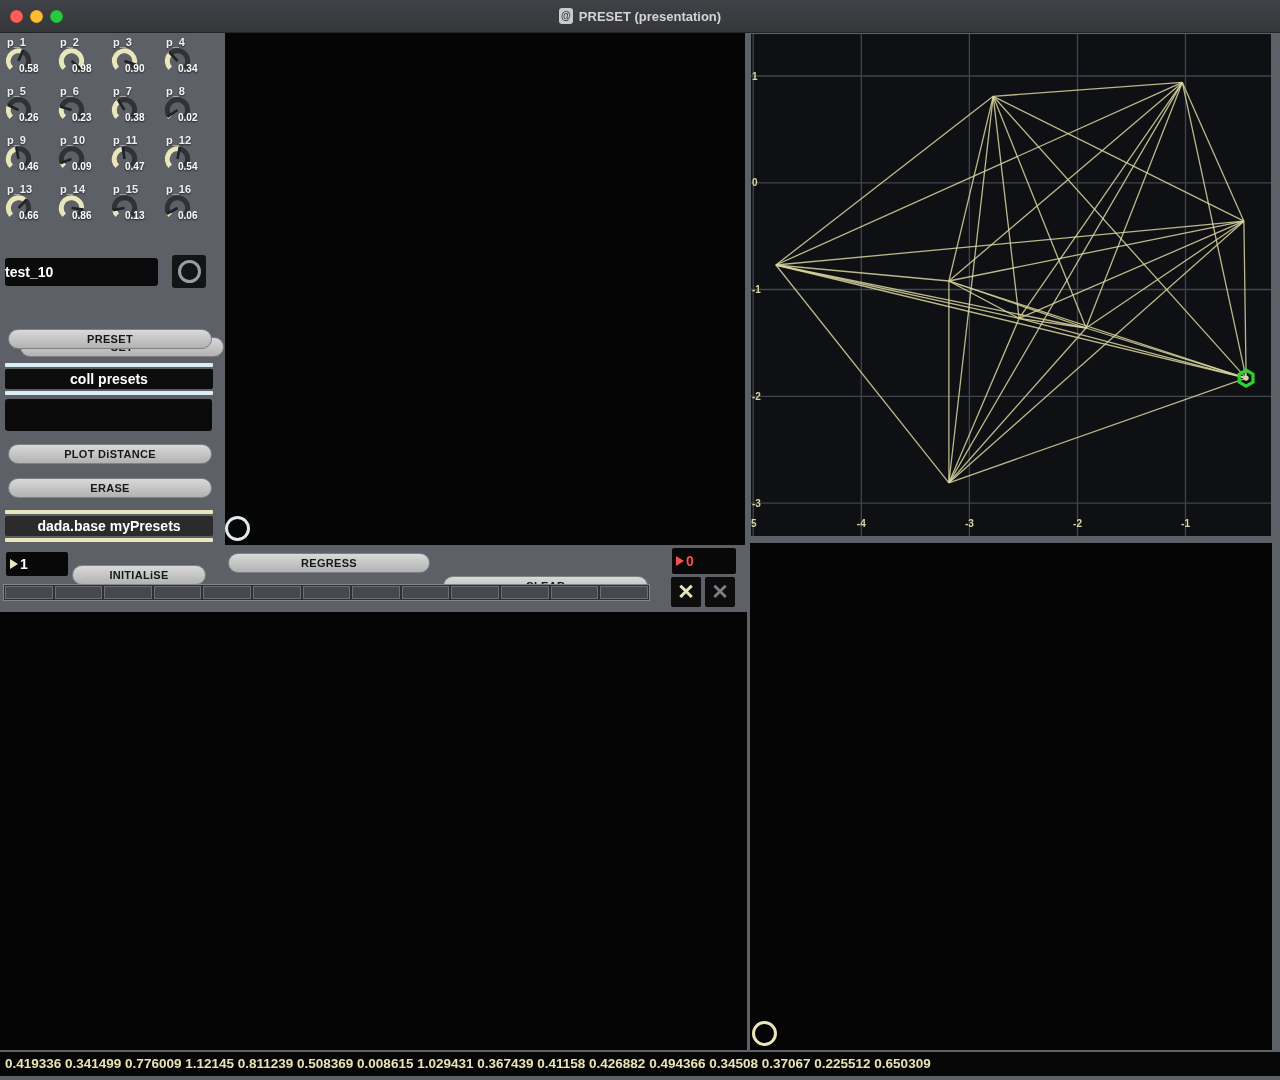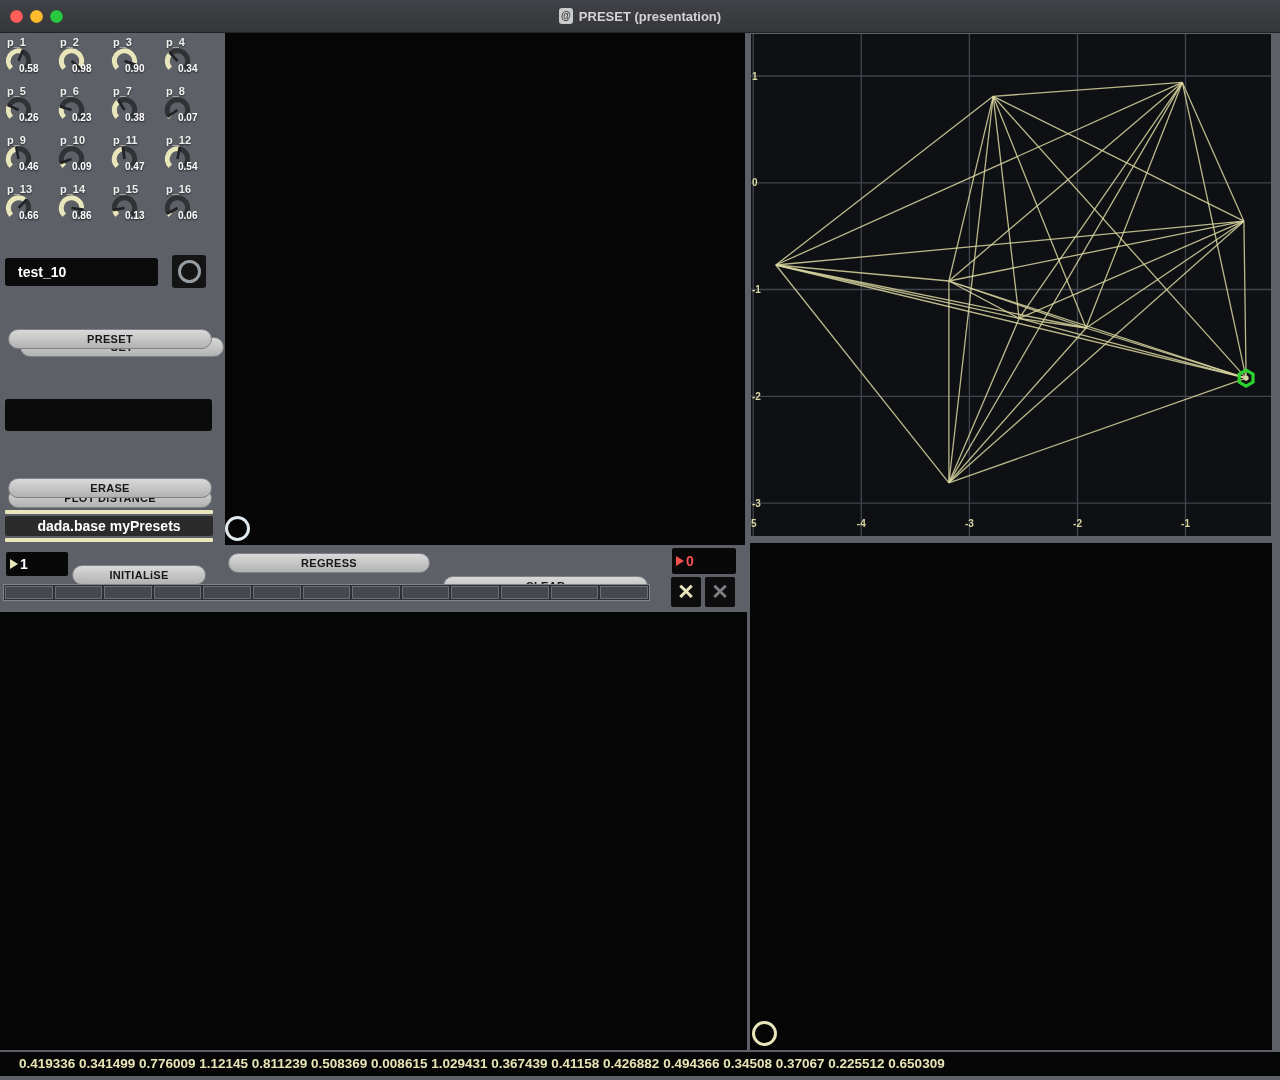--- a/index.html
+++ b/index.html
@@ -27,31 +27,31 @@
     grid-template-columns:repeat(4,53px);grid-auto-rows:49px;}
   .knob-cell{position:relative;}
   .knob-label{position:absolute;left:3px;top:1px;font-size:11px;font-weight:bold;
     color:#f0f0f0;text-shadow:0 1px 2px rgba(0,0,0,.65);}
   .knob-svg{position:absolute;left:0;top:11px;}
   .knob-value{position:absolute;left:15px;top:28px;font-size:10px;font-weight:bold;
     color:#fff;text-shadow:0 1px 2px rgba(0,0,0,.75);}
   
   .blackbox{position:absolute;background:#0b0b0b;border-radius:3px;box-sizing:border-box;}
   #name-field{left:5px;top:225px;width:153px;height:28px;color:#fff;font-size:14px;
-    font-weight:bold;line-height:28px;padding-left:13px;}
+    font-weight:bold;line-height:28px;padding-left:0;}
   #bang-btn{left:172px;top:222px;width:34px;height:33px;background:#141414;
     display:flex;align-items:center;justify-content:center;}
   #bang-btn .ring-in{width:17px;height:17px;border:3px solid #969da3;border-radius:50%;}
   .pill{position:absolute;height:20px;border-radius:10px;
     background:linear-gradient(#d9d9d9,#b2b2b2);border:1px solid #7e8186;
     color:#17181a;font-size:11px;font-weight:bold;display:flex;align-items:center;
     justify-content:center;letter-spacing:.3px;box-sizing:border-box;cursor:default;}
   #btn-set{left:20px;top:264px;width:204px;margin-top:40px;}
   #btn-reset{left:8px;top:296px;width:204px;}
-  #btn-plotdist{left:8px;top:411px;width:204px;margin-top:44px;}
+  #btn-plotdist{left:8px;top:411px;width:204px;}
   #btn-erase{left:8px;top:445px;width:204px;}
   #btn-init{left:72px;top:532px;width:134px;}
   #btn-regress{left:228px;top:520px;width:202px;}
   #btn-clear{left:443px;top:520px;width:205px;margin-top:23px;}
   .banner{position:absolute;left:5px;width:208px;}
   .banner-bar{height:4px;border-radius:1px;}
   .banner-mid{height:20px;background:#0d0d0d;color:#fff;font-weight:bold;font-size:14px;
     display:flex;align-items:center;justify-content:center;margin:2px 0;border-radius:2px;}
   #banner-coll{top:330px;}
   #banner-coll .banner-bar{background:#d9edf4;}
@@ -73,21 +73,21 @@
   #xbtn-2{left:705px;top:544px;color:#7c7f83;}
   #mslider{position:absolute;left:3px;top:551px;width:647px;height:17px;background:#2d2f33;
     border:1px solid #83868b;box-sizing:border-box;display:flex;gap:2px;padding:1px;}
   .ms-cell{flex:1;background:#46484d;border:1px solid #6c6f75;box-sizing:border-box;}
   
   .ring{position:absolute;width:19px;height:19px;border-radius:50%;}
   #ring-mid{left:225px;top:483px;border:3px solid #dfe9ee;}
   #ring-br{left:752px;top:988px;border:3px solid #e9e6bb;}
   
   #outstrip{position:absolute;left:0;top:1019px;width:1280px;height:24px;background:#060606;
-    color:#e8e5b5;font-size:13.5px;font-weight:bold;line-height:24px;padding-left:19px;
+    color:#e8e5b5;font-size:13.5px;font-weight:bold;line-height:24px;padding-left:5px;
     box-sizing:border-box;white-space:nowrap;overflow:hidden;}
 </style>
 </head>
 <body>
 
 <div class="window">
 
   <div class="titlebar">
     <div class="lights">
       <div class="light" id="light-close" style="background: rgb(255, 95, 87);"></div>
@@ -233,21 +233,21 @@
           </svg>
           <div class="knob-value">0.38</div>
         </div>
         <div class="knob-cell">
           <div class="knob-label">p_8</div>
           <svg width="34" height="34" class="knob-svg">
             <path d="M 7.29 22.21 A 10.2 10.2 0 1 1 21.71 22.21" stroke="#303236" stroke-width="5" fill="none"></path>
             <path d="M 7.29 22.21 A 10.2 10.2 0 0 1 6.06 20.73" stroke="#e9e6bb" stroke-width="5" fill="none"></path>
             <line x1="14.5" y1="15" x2="4.41" y2="21.86" stroke="#202226" stroke-width="2.6"></line>
           </svg>
-          <div class="knob-value">0.07</div>
+          <div class="knob-value">0.02</div>
         </div>
         <div class="knob-cell">
           <div class="knob-label">p_9</div>
           <svg width="34" height="34" class="knob-svg">
             <path d="M 7.29 22.21 A 10.2 10.2 0 1 1 21.71 22.21" stroke="#303236" stroke-width="5" fill="none"></path>
             <path d="M 7.29 22.21 A 10.2 10.2 0 0 1 12.59 4.98" stroke="#e9e6bb" stroke-width="5" fill="none"></path>
             <line x1="14.5" y1="15" x2="12.21" y2="3.02" stroke="#202226" stroke-width="2.6"></line>
           </svg>
           <div class="knob-value">0.46</div>
         </div>
@@ -317,20 +317,25 @@
       </div>
 
     <div class="blackbox" id="name-field">test_10</div>
     <div class="blackbox" id="bang-btn">
       <div class="ring-in"></div>
     </div>
 
     <div class="pill" id="btn-set">SET</div>
     <div class="pill" id="btn-reset">PRESET</div>
 
+    <div class="banner" id="banner-coll">
+      <div class="banner-bar"></div>
+      <div class="banner-mid">coll presets</div>
+      <div class="banner-bar"></div>
+    </div>
 
     <div class="blackbox" id="empty-field"></div>
 
     <div class="pill" id="btn-plotdist">PLOT DiSTANCE</div>
     <div class="pill" id="btn-erase">ERASE</div>
 
     <div class="banner" id="banner-dada">
       <div class="banner-bar"></div>
       <div class="banner-mid">dada.base myPresets</div>
       <div class="banner-bar"></div>

